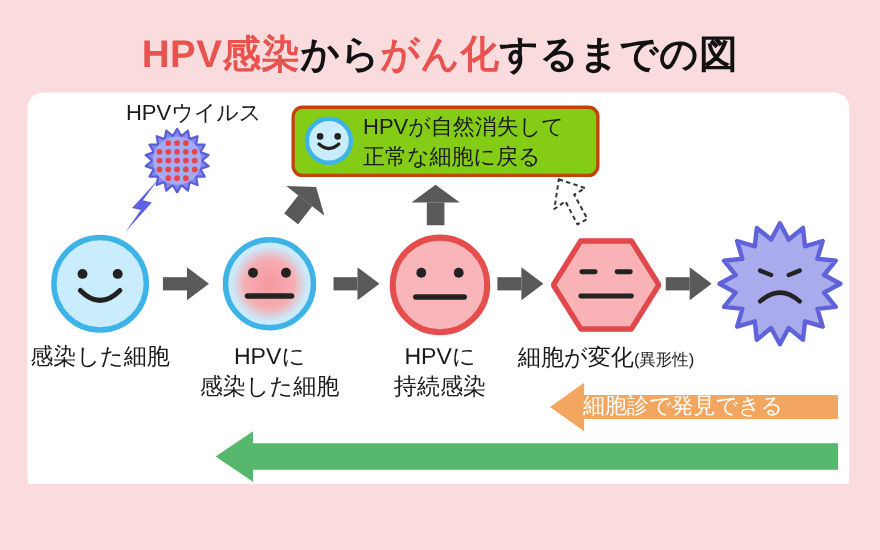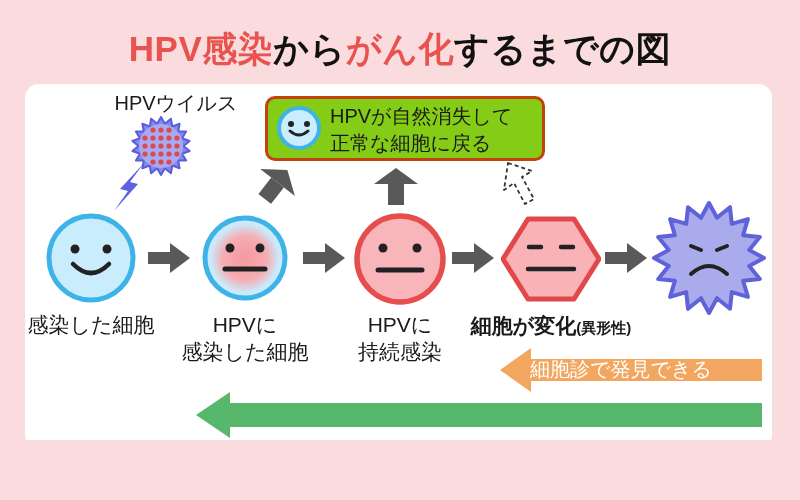--- a/index.html
+++ b/index.html
@@ -176,21 +176,21 @@
     <div>感染した細胞</div>
   </div>
   <div class="abs label" style="left:175px;top:311px;width:140px;">
     <div>HPVに</div>
     <div>感染した細胞</div>
   </div>
   <div class="abs label" style="left:330px;top:311px;width:140px;">
     <div>HPVに</div>
     <div>持続感染</div>
   </div>
-  <div class="abs label" style="left:456px;top:312px;width:190px;font-weight:bold;">
+  <div class="abs label" style="left:456px;top:312px;width:190px;">
     <span>細胞が変化</span><span class="small">(異形性)</span>
   </div>
 
   <div class="abs" style="left:500px;top:347px;width:262px;height:46px;">
     <svg width="262" height="46" viewBox="0 0 262 46">
       <polygon points="0,23 31,1 31,12 262,12 262,34 31,34 31,45" fill="#f2a65f"></polygon>
     </svg>
     <span class="arrow-label" style="left:30px;width:220px;top:9px;">細胞診で発見できる</span>
   </div>
 

